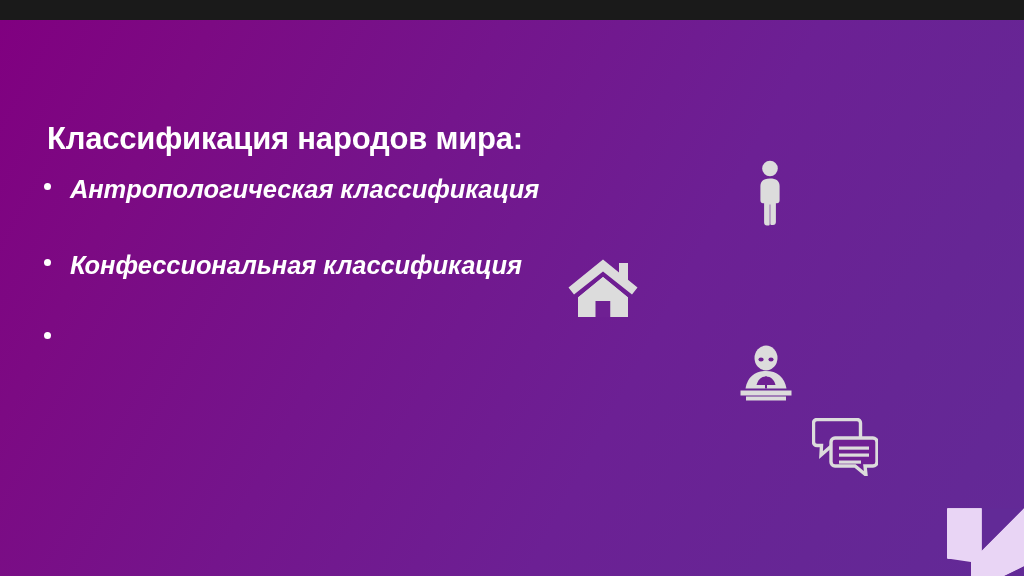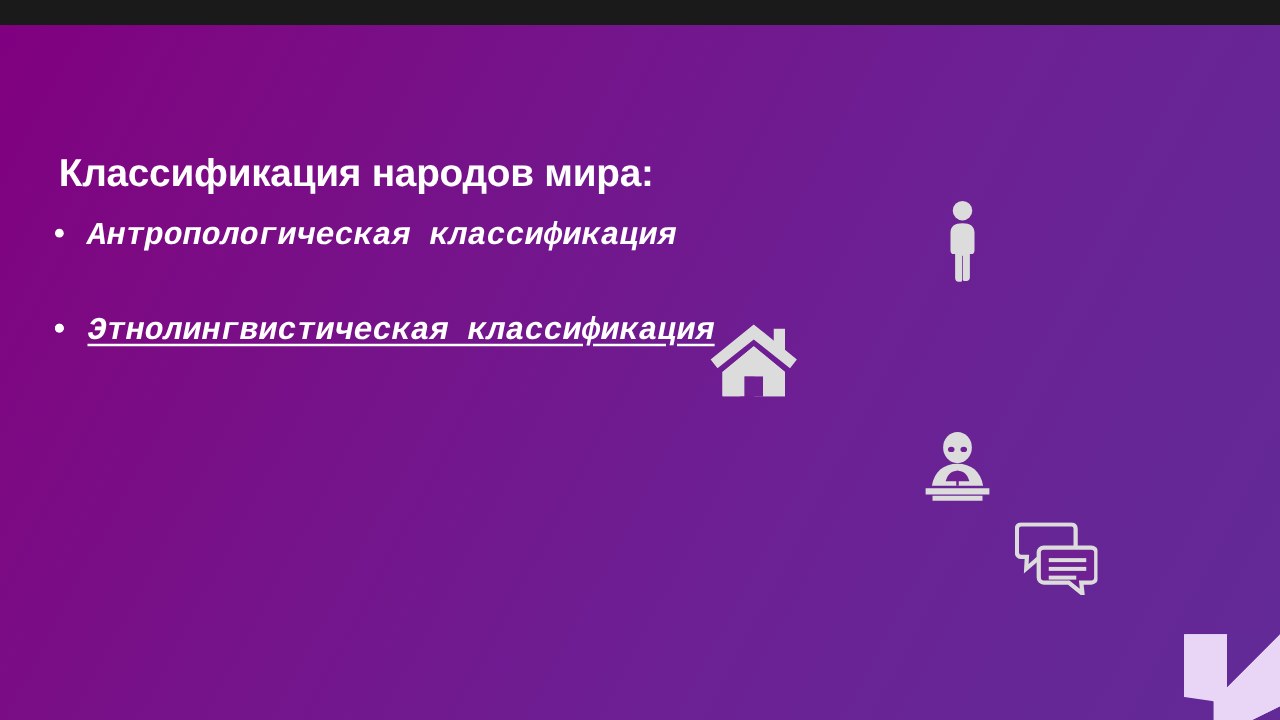--- a/index.html
+++ b/index.html
@@ -33,21 +33,20 @@
   .bullets {
     position: absolute;
     left: 40px;
     top: 148px;
     width: 800px;
   }
   .bullet-row {
     position: relative;
     padding-left: 30px;
     margin-bottom: 23px;
-    font-family: Liberation Mono, monospace;
   }
   .bullet-dot {
     position: absolute;
     left: 4px;
     top: 15px;
     width: 7px;
     height: 7px;
     border-radius: 50%;
     background: #ffffff;
   }
@@ -93,25 +92,25 @@
   <div class="bullets">
 
     <div class="bullet-row row-anthro">
       <span class="bullet-dot"></span>
       <span class="bullet-text">Антропологическая классификация</span>
     </div>
 
 
     <div class="bullet-row row-conf">
       <span class="bullet-dot"></span>
+      <span class="bullet-text">Конфессиональная классификация</span>
     </div>
 
     <div class="bullet-row">
       <span class="bullet-dot"></span>
-      <span class="bullet-text underlined">Этнолингвистическая классификация</span>
     </div>
 
   </div>
 
   <div class="icon icon-person">
     <svg width="30" height="66" viewBox="0 0 30 66" xmlns="http://www.w3.org/2000/svg">
       <circle cx="15" cy="8.5" r="7.8" fill="#dcdcdc"></circle>
       <path d="M15 18.5c-6.2 0-9.6 2.4-9.6 7.6v14.2c0 1.9 1 2.9 2.6 2.9h1.1v19.2c0 1.9 1.1 3 2.8 3h1.4c0.9 0 1.4-0.5 1.4-1.5V44.6h0.6v18.8c0 1 0.5 1.5 1.4 1.5h1.4c1.7 0 2.8-1.1 2.8-3V43.2h1.1c1.6 0 2.6-1 2.6-2.9V26.1c0-5.2-3.4-7.6-9.6-7.6z" fill="#dcdcdc"></path>
     </svg>
   </div>

